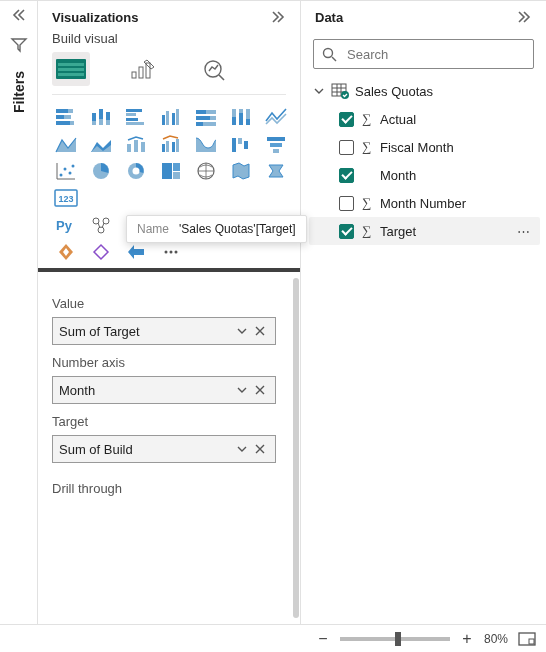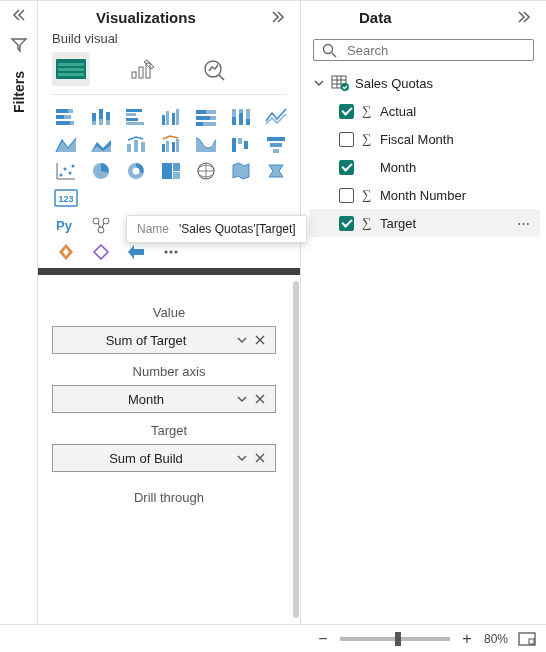--- a/index.html
+++ b/index.html
@@ -5,41 +5,41 @@
   * { box-sizing: border-box; }
   html, body { margin: 0; padding: 0; font-family: "Segoe UI", -apple-system, sans-serif; font-size: 13px; color: #222; background: #fff; }
   body { width: 546px; height: 652px; position: relative; overflow: hidden; }
   .app { display: flex; flex-direction: column; height: 100%; }
   .main { display: flex; flex: 1; overflow: hidden; border-top: 1px solid #e1e1e1; }
   .filters-rail { width: 42px; border-right: 1px solid #e1e1e1; display: flex; flex-direction: column; align-items: center; padding-top: 4px; gap: 10px; }
   .chev { width: 20px; height: 20px; display: flex; align-items: center; justify-content: center; cursor: pointer; }
   .filters-label { writing-mode: vertical-rl; text-orientation: mixed; transform: rotate(180deg); font-size: 14px; font-weight: 600; margin-top: 6px; }
   .viz-panel { width: 276px; border-right: 1px solid #e1e1e1; display: flex; flex-direction: column; }
   .panel-head { display: flex; align-items: center; justify-content: space-between; padding: 6px 12px 2px 14px; }
-  .panel-title { font-size: 15px; font-weight: 600; margin-left: 44px; }
+  .panel-title { font-size: 13px; font-weight: 600; }
   .panel-sub { font-size: 13px; padding: 2px 14px 6px; color: #444; }
   .mode-tabs { display: flex; gap: 34px; padding: 0 14px 6px; align-items: center; }
   .mode-tab { width: 38px; height: 34px; display: flex; align-items: center; justify-content: center; border-radius: 3px; }
   .mode-tab.active { background: #eceaea; }
   .divider { height: 1px; background: #e6e6e6; margin: 2px 14px; }
   .gallery { padding: 8px 10px 4px 14px; position: relative; }
   .grow { display: grid; grid-template-columns: repeat(7, 28px); grid-auto-rows: 24px; gap: 3px 7px; }
   .viz-icon { width: 28px; height: 24px; display:flex; align-items:center; justify-content:center; cursor:pointer; }
   .tooltip { position: absolute; left: 88px; top: 118px; background: #fff; border: 1px solid #ddd; border-radius: 2px; padding: 6px 10px; box-shadow: 0 2px 8px rgba(0,0,0,0.18); white-space: nowrap; z-index: 5; font-size: 12px; }
   .tooltip::after { content:""; position:absolute; right:-7px; top:50%; transform:translateY(-50%); border:7px solid transparent; border-left-color:#fff; }
   .tooltip-label { color:#888; margin-right: 10px; }
-  .wells { padding: 20px 14px 10px; border-top: 7px solid #404040; overflow-y: hidden; flex:1; position:relative;text-align:center; }
+  .wells { padding: 14px 14px 10px; border-top: 4px solid #404040; overflow-y: hidden; flex:1; position:relative; }
   .wells::after { content:""; position:absolute; top:6px; right:1px; bottom:6px; width:6px; background:#cfcfcf; border-radius:3px; }
   .well-label { font-size: 13px; color: #555; margin: 10px 0 6px; }
   .well { border: 1px solid #999; background: #f3f3f3; height: 28px; display:flex; align-items:center; padding: 0 6px; font-size:13px; position:relative; margin-right:10px; }
   .well .well-text { flex:1; }
   .well .caret, .well .xbtn { width:18px; display:flex; align-items:center; justify-content:center; color:#555; }
   .data-panel { flex: 1; display: flex; flex-direction: column; }
   .search-wrap { padding: 10px 12px 8px; }
-  .search { width: 100%; height: 22px; border: 1px solid #888; border-radius: 2px; display:flex; align-items:center; padding:0 8px; gap:8px; }
+  .search { width: 100%; height: 30px; border: 1px solid #888; border-radius: 2px; display:flex; align-items:center; padding:0 8px; gap:8px; }
   .search input { flex:1; border:none; outline:none; font-size:13px; background:transparent; }
   .tree { padding: 0 6px 6px 8px; font-size: 13px; }
   .tree-row { display:flex; align-items:center; height: 28px; gap:6px; padding-left: 4px; border-radius: 2px; }
   .tree-row.field { padding-left: 30px; }
   .cbox { width:15px; height:15px; border:1px solid #555; border-radius:2px; display:flex; align-items:center; justify-content:center; flex:none; }
   .cbox.checked { background:#0f7b6c; border-color:#0f7b6c; }
   .cbox.checked::after { content:""; width:8px; height:4px; border-left:2px solid #fff; border-bottom:2px solid #fff; transform:rotate(-45deg); margin-top:-2px; }
   .sigma { font-family: "Segoe UI Symbol", serif; font-size:13px; color:#444; width:14px; text-align:center; display:inline-block; }
   .sp14 { width:14px; display:inline-block; }
   .dots { margin-left:auto; margin-right:8px; color:#888; letter-spacing:2px; }

